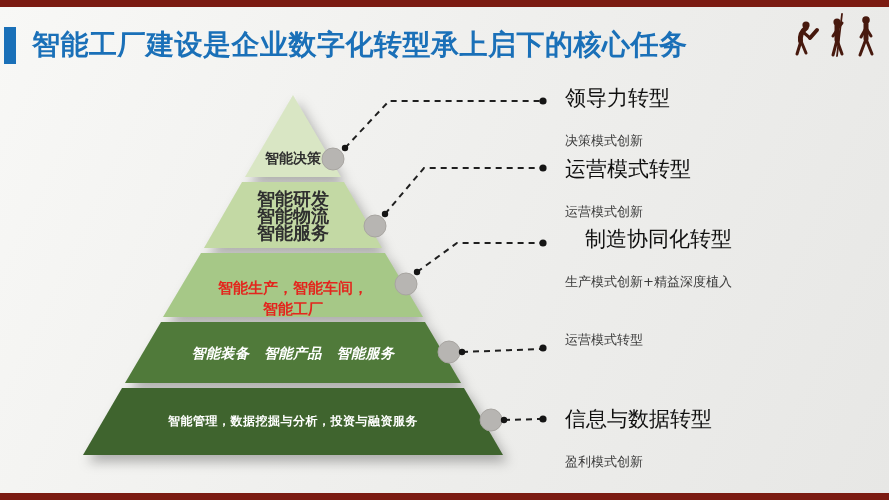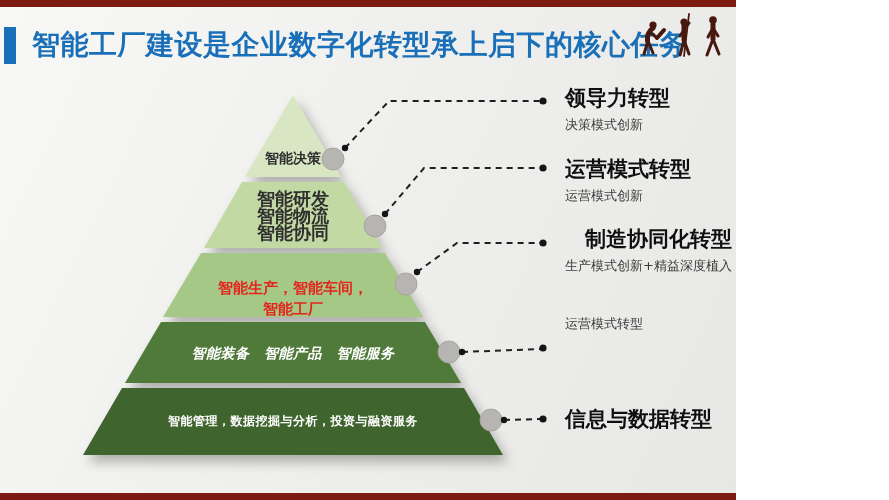--- a/index.html
+++ b/index.html
@@ -1,17 +1,17 @@
 <!DOCTYPE html>
 <html><head>
 <meta charset="utf-8">
 <style>
   html,body{margin:0;padding:0;background:#ffffff;}
   .slide{
-    position:relative;width:736px;height:500px;overflow:hidden;
+    position:relative;width:889px;height:500px;overflow:hidden;
     font-family:"DejaVu Sans","Liberation Sans",sans-serif;
     background:linear-gradient(115deg,#f8f8f6 0%,#efefed 48%,#e7e7e5 100%);
   }
   .edge-bar{position:absolute;left:0;right:0;height:7px;background:#7b1b12;}
   .edge-bar.top{top:0;}
   .edge-bar.bottom{bottom:0;}
   .accent{position:absolute;left:4px;top:27px;width:12px;height:37px;background:#1a70b8;}
   h1.title{
     position:absolute;left:32px;top:26px;margin:0;
     font-size:28px;font-weight:bold;color:#1a70b8;letter-spacing:0.5px;white-space:nowrap;
@@ -23,22 +23,22 @@
     position:absolute;left:293px;transform:translateX(-50%);
     text-align:center;font-weight:bold;white-space:nowrap;
   }
   .lvl-label .line{display:block;}
   .l1{top:150px;font-size:14px;color:#2f2f2f;text-align:center;}
   .l2{top:190px;font-size:18px;line-height:17px;color:#2f2f2f;}
   .l3{top:262px;font-size:15px;line-height:21px;color:#e3261d;margin-top:16px;}
   .l4{top:345px;font-size:14px;color:#ffffff;letter-spacing:0.5px;font-style:italic;}
   .l5{top:413px;font-size:12px;color:#ffffff;letter-spacing:0.5px;}
   .tblock{position:absolute;left:565px;}
-  .tblock .tt{font-size:21px;font-weight:bold;color:#0f0f0f;white-space:nowrap;}
-  .tblock .ts{font-size:13px;color:#3a3a3a;margin-top:4px;white-space:nowrap;}
+  .tblock .tt{font-size:21px;font-weight:normal;color:#0f0f0f;white-space:nowrap;}
+  .tblock .ts{font-size:13px;color:#3a3a3a;margin-top:20px;white-space:nowrap;}
   .t1{top:84px;}.t2{top:155px;}.t3{top:225px;text-align:right;}.t4{top:311px;}.t5{top:405px;}
 </style>
 </head>
 <body>
 
 <div class="slide">
 
   <div class="edge-bar top"></div>
   <div class="edge-bar bottom"></div>
 
@@ -102,21 +102,21 @@
       <circle cx="543" cy="419" r="3.6"></circle>
     </g>
   </svg>
 
   <div class="lvl-label l1">
     <span class="line">智能决策</span>
   </div>
   <div class="lvl-label l2">
     <span class="line">智能研发</span>
     <span class="line">智能物流</span>
-    <span class="line">智能协同</span>
+    <span class="line">智能服务</span>
   </div>
   <div class="lvl-label l3">
     <span class="line">智能生产，智能车间，</span>
     <span class="line">智能工厂</span>
   </div>
   <div class="lvl-label l4">
     <span class="line">智能装备　智能产品　智能服务</span>
   </div>
   <div class="lvl-label l5">
     <span class="line">智能管理，数据挖掘与分析，投资与融资服务</span>
@@ -132,15 +132,16 @@
   </div>
   <div class="tblock t3">
     <div class="tt">制造协同化转型</div>
     <div class="ts">生产模式创新+精益深度植入</div>
   </div>
   <div class="tblock t4">
     <div class="ts">运营模式转型</div>
   </div>
   <div class="tblock t5">
     <div class="tt">信息与数据转型</div>
+    <div class="ts">盈利模式创新</div>
   </div>
 
 </div>
 
 </body></html>

